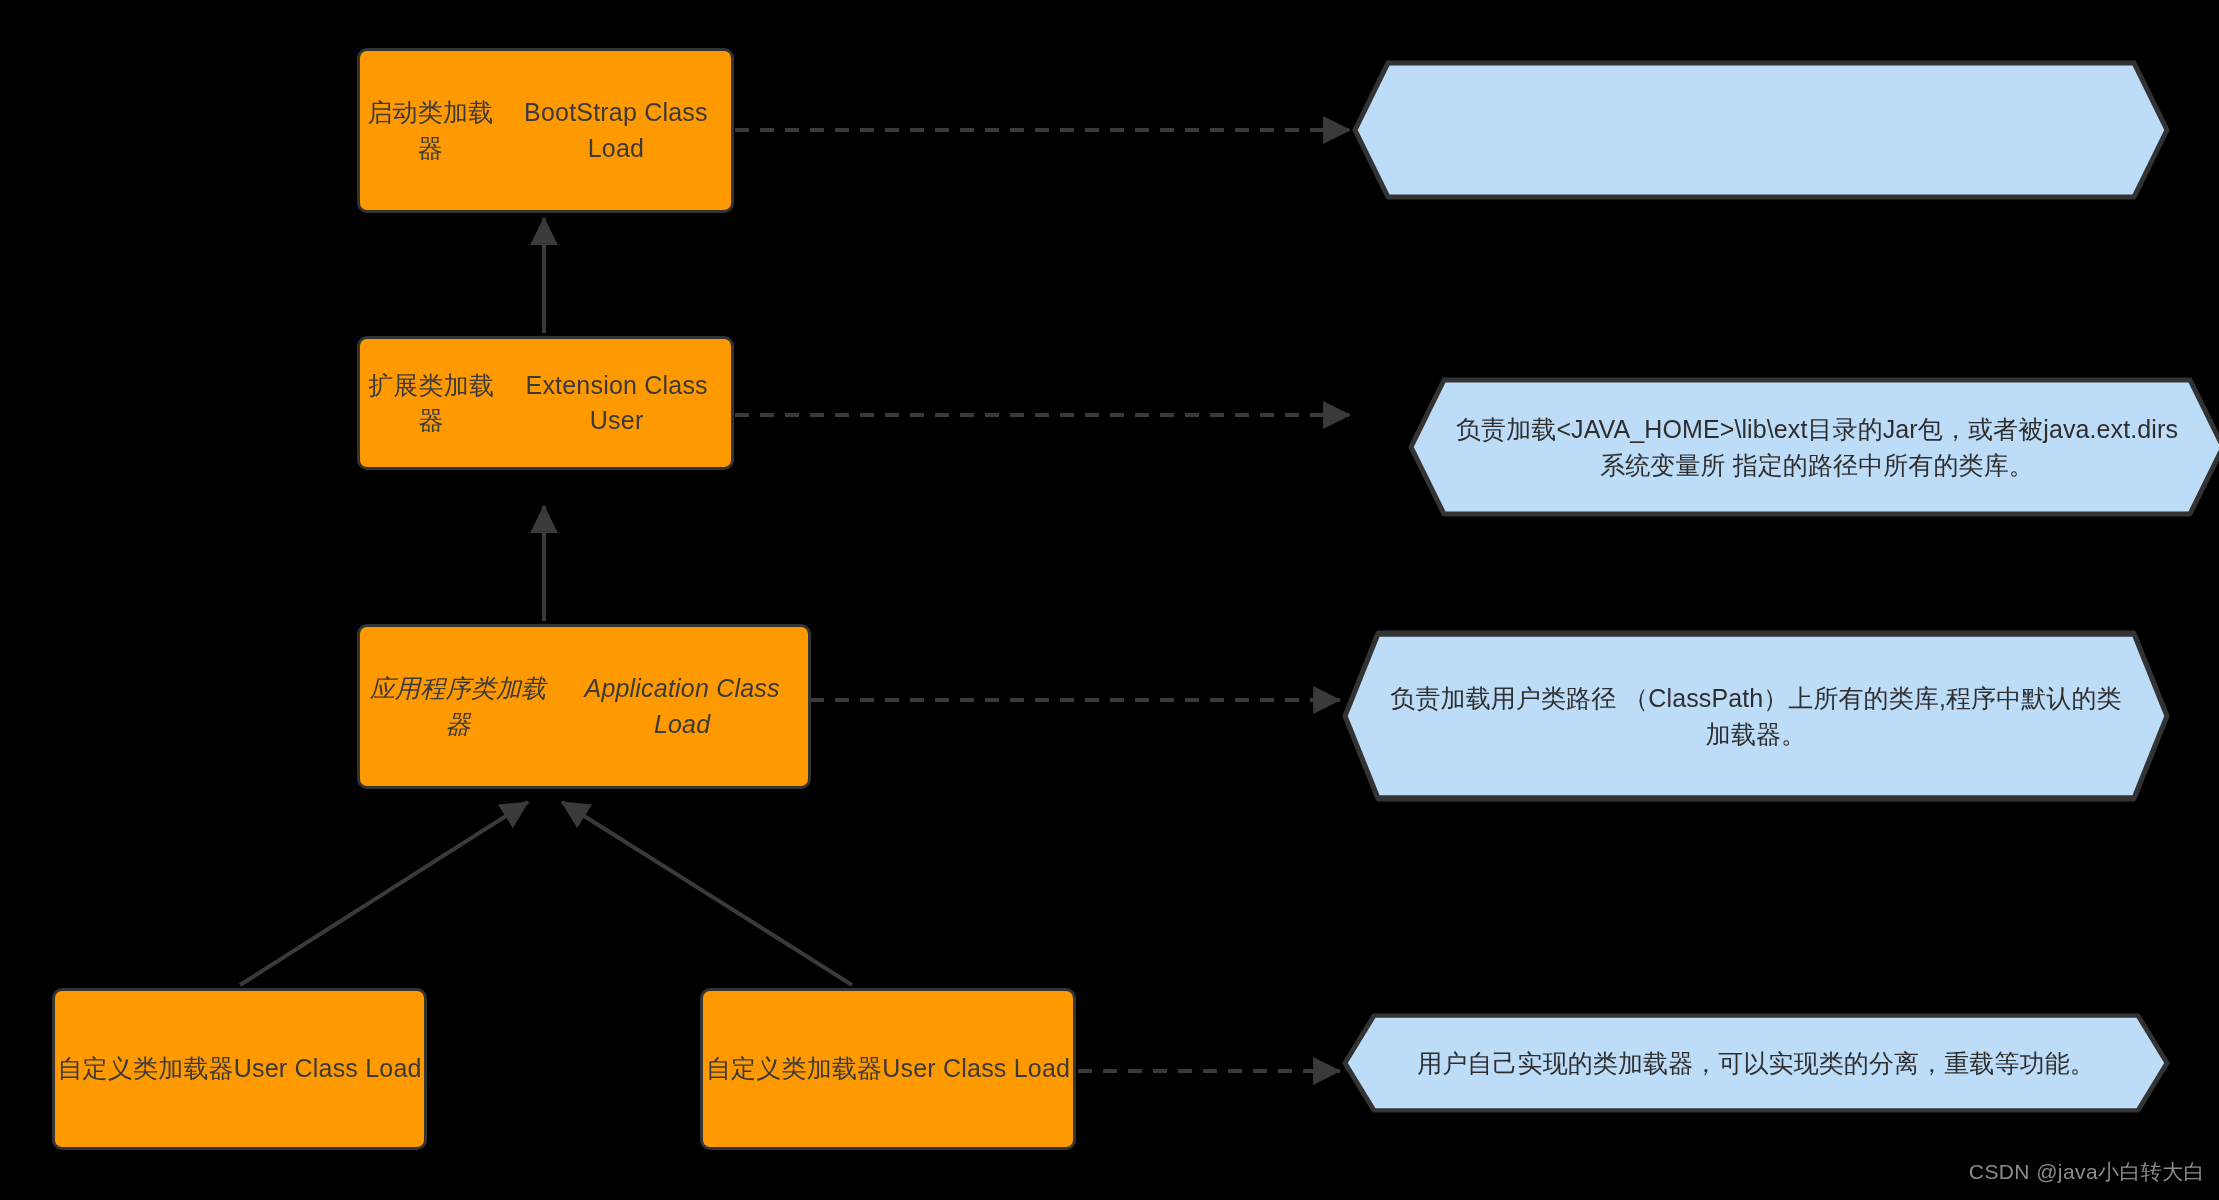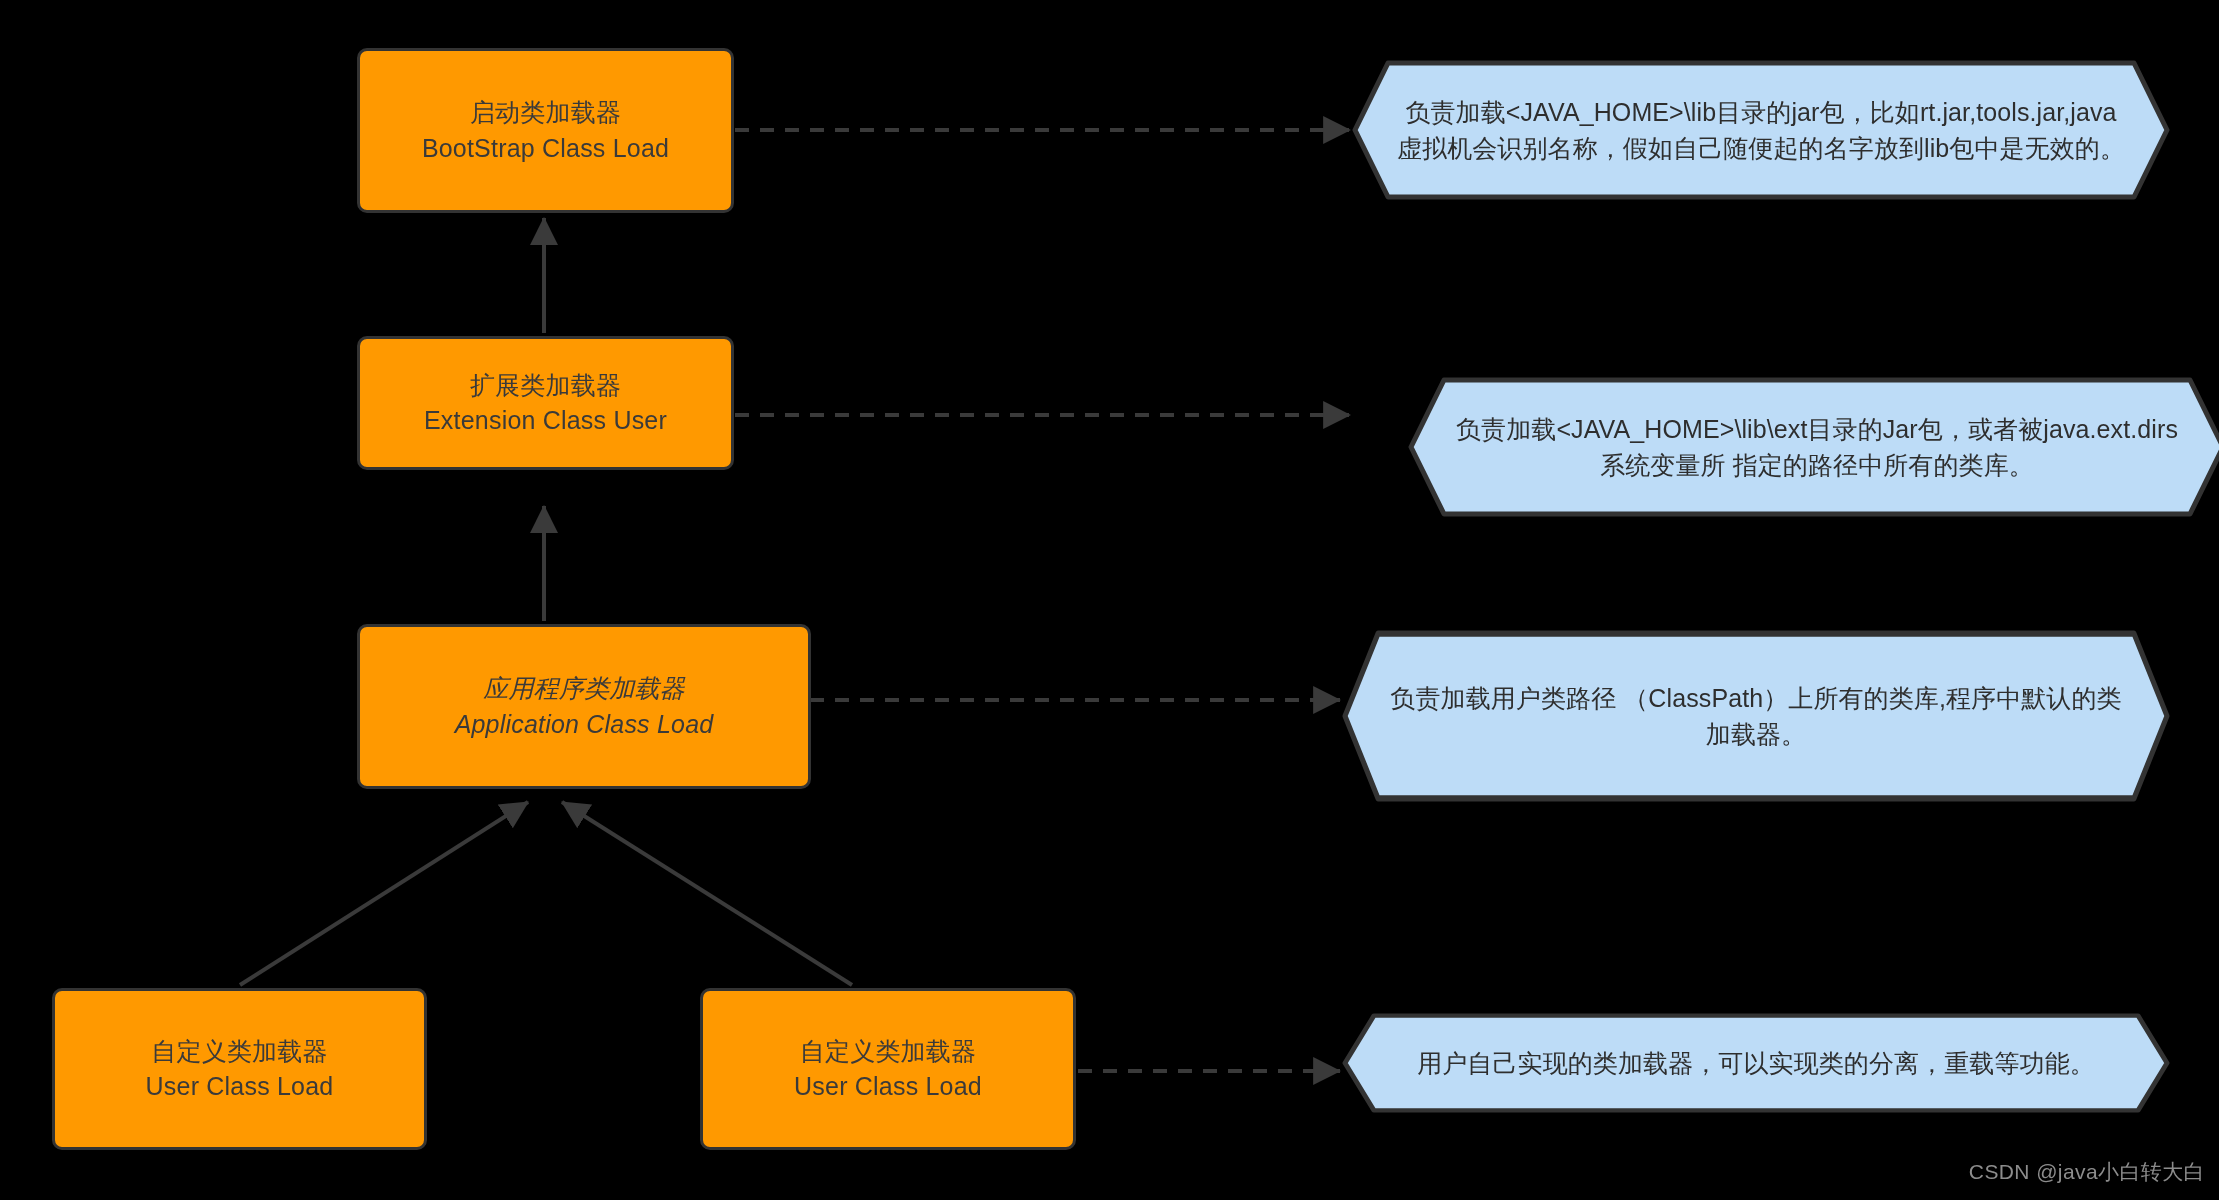--- a/index.html
+++ b/index.html
@@ -25,21 +25,20 @@
   }
 
   
   .loader-box {
     position: absolute;
     box-sizing: border-box;
     background: #FF9900;
     border: 3px solid #333333;
     border-radius: 10px;
     display: flex;
-    flex-direction: column;
     align-items: center;
     justify-content: center;
     color: #3A3A3A;
     font-size: 25px;
     line-height: 1.42;
     text-align: center;
     letter-spacing: 0.2px;
     z-index: 3;
   }
   .loader-box .cn { display: block; }
@@ -153,21 +152,20 @@
 
   <div class="loader-box" style="left:700px; top:988px; width:376px; height:162px;">
     <span class="cn">自定义类加载器</span>
     <span class="en">User Class Load</span>
   </div>
 
   <div class="callout" style="left:1352px; top:60px; width:818px; height:140px;">
     <svg viewBox="0 0 818 140" preserveAspectRatio="none">
       <polygon points="36,3 782,3 815,70 782,137 36,137 3,70" fill="#BDDCF7" stroke="#333333" stroke-width="5" stroke-linejoin="round"></polygon>
     </svg>
-    <div class="callout-text">负责加载&lt;JAVA_HOME&gt;\lib目录的jar包，比如rt.jar,tools.jar,java虚拟机会识别名称，假如自己随便起的名字放到lib包中是无效的。</div>
   </div>
 
   <div class="callout" style="left:1408px; top:345px; width:818px; height:140px;margin-top:32px;">
     <svg viewBox="0 0 818 140" preserveAspectRatio="none">
       <polygon points="36,3 782,3 815,70 782,137 36,137 3,70" fill="#BDDCF7" stroke="#333333" stroke-width="5" stroke-linejoin="round"></polygon>
     </svg>
     <div class="callout-text">负责加载&lt;JAVA_HOME&gt;\lib\ext目录的Jar包，或者被java.ext.dirs系统变量所 指定的路径中所有的类库。</div>
   </div>
 
   <div class="callout" style="left:1342px; top:630px; width:828px; height:172px;">

